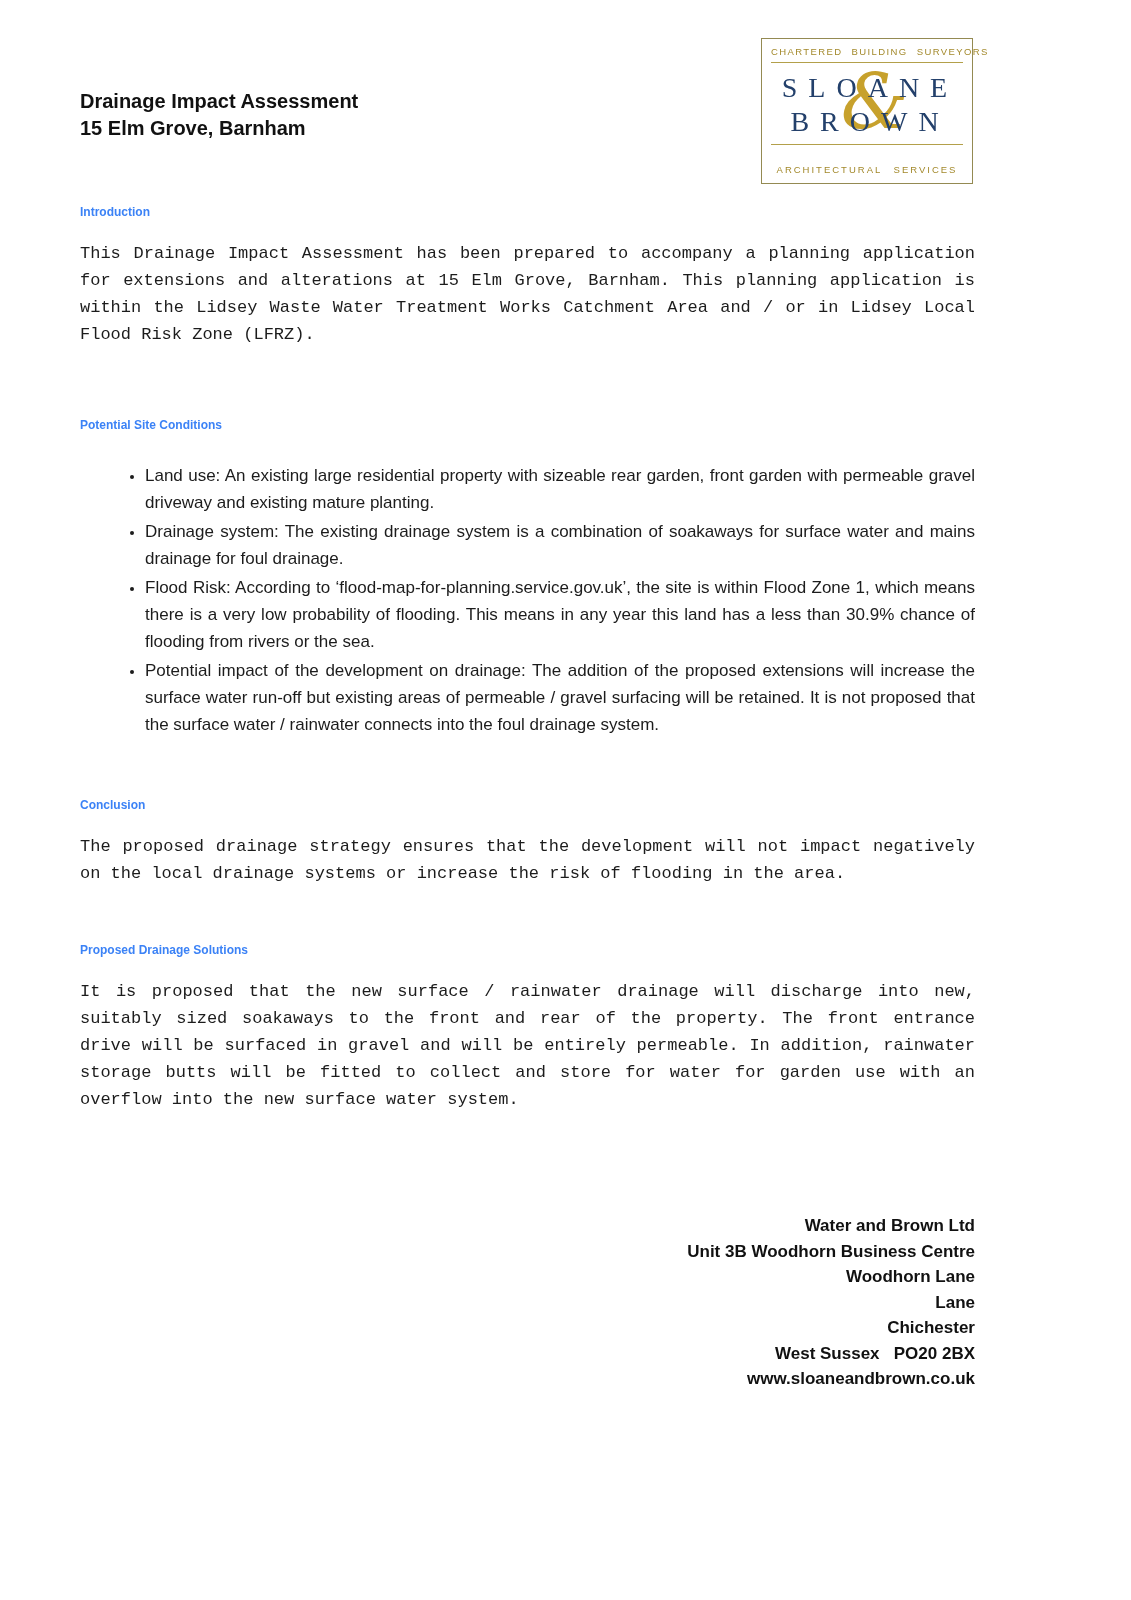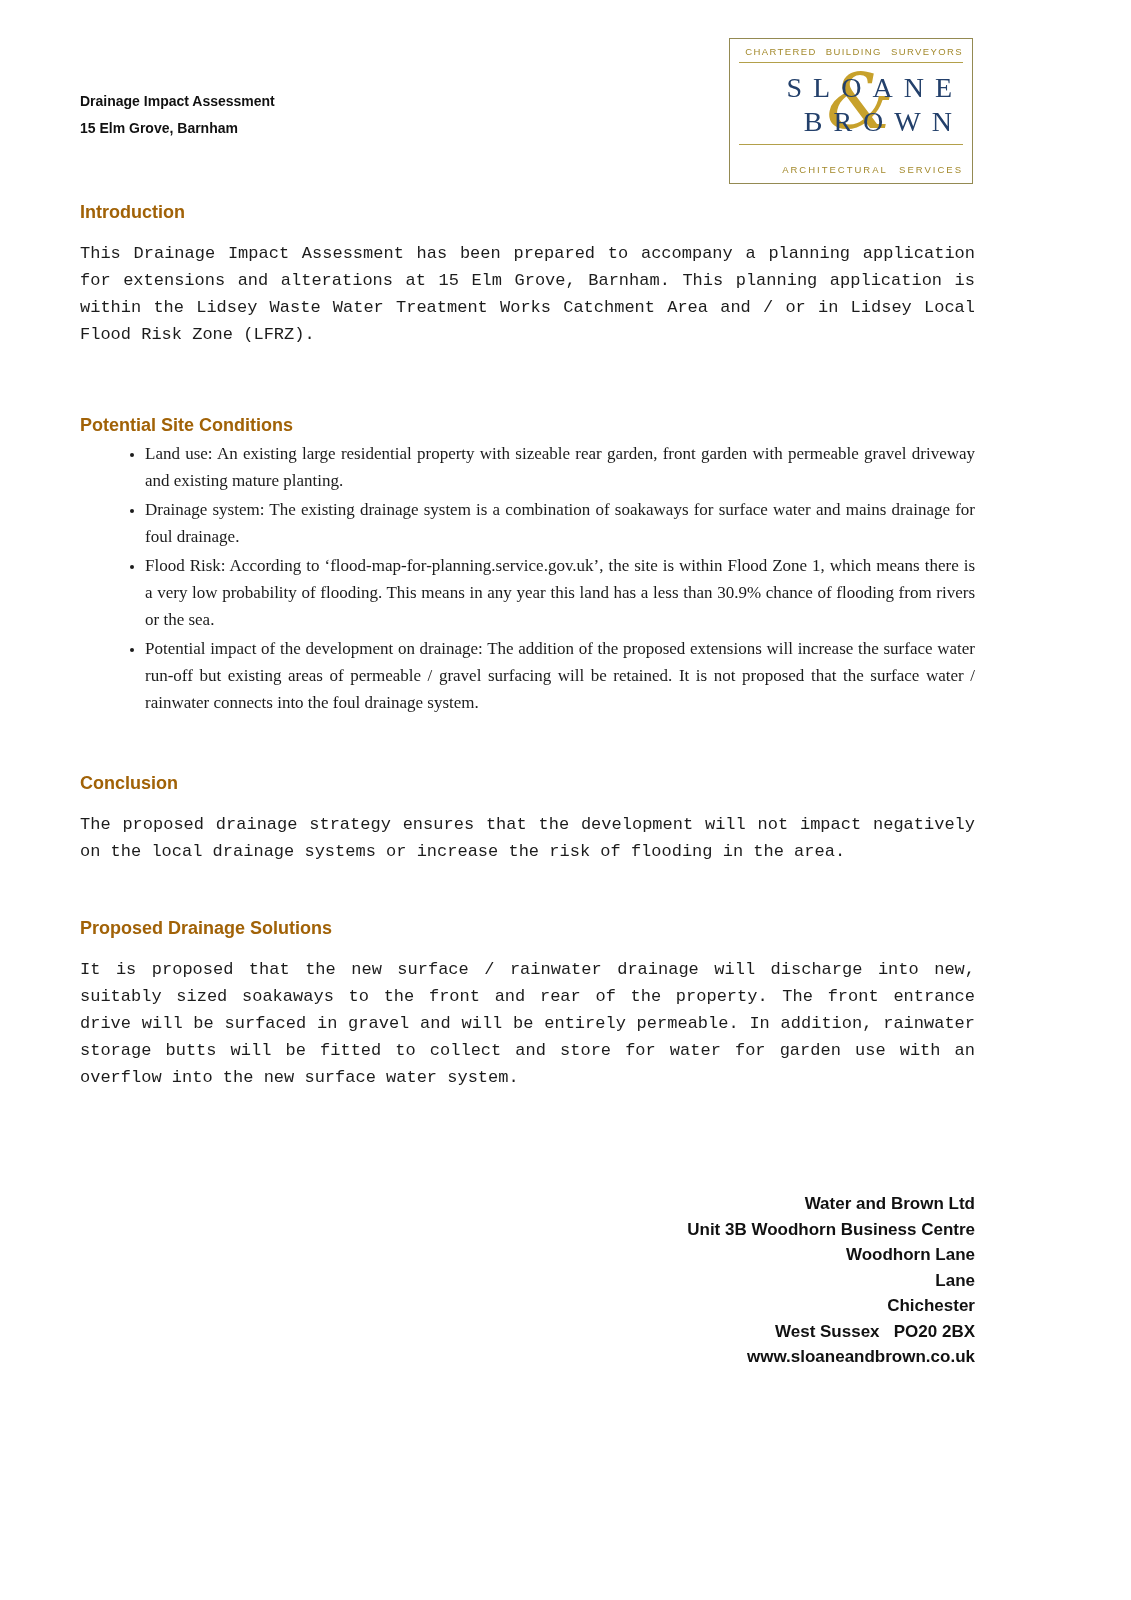--- a/index.html
+++ b/index.html
@@ -14,37 +14,37 @@
     width: 1131px;
     height: 1600px;
     background: #ffffff;
     padding: 0 156px 0 80px;
     overflow: hidden;
   }
 
   
   .titles { padding-top: 90px; }
   .doc-title, .doc-subtitle {
-    font-size: 14px;
+    font-size: 20px;
     font-weight: 700;
     color: #111;
     line-height: 22px;
   }
   .doc-subtitle { margin-top: 5px; }
 
   
   .logo {
     position: absolute;
     top: 38px;
     right: 158px;
-    width: 244px;
+    width: 212px;
     border: 1px solid #948a52;
     background: #fff;
     padding: 7px 9px 8px;
-    text-align: right;
+    text-align: center;
   }
   .logo-top {
     color: #a3892b;
     font-size: 9.5px;
     letter-spacing: 1.4px;
     word-spacing: 5px;
     padding-bottom: 5px;
     border-bottom: 1px solid #b3a04a;
     white-space: nowrap;
   }
@@ -77,43 +77,42 @@
     font-size: 9.5px;
     letter-spacing: 2px;
     word-spacing: 7px;
     padding-top: 19px;
     border-top: 1px solid #b3a04a;
     white-space: nowrap;
   }
 
   
   h2.sec-heading {
-    font-size: 18px;
+    font-size: 12px;
     font-weight: 700;
-    color: #a16207;
+    color: #3b82f6;
     line-height: 22px;
   }
   .sec p {
     margin-top: 17px;
     font-size: 17px;
     line-height: 27px;
     text-align: justify;
     color: #1c1c1c;
     font-family: Liberation Mono, monospace;
   }
   .sec-intro       { margin-top: 62px; }
   .sec-existing    { margin-top: 66px; }
   .sec-proposed    { margin-top: 52px; }
   .sec-conclusion  { margin-top: 56px; }
 
   .bullet-list {
-    margin-top: 4px;
+    margin-top: 26px;
     padding-left: 65px;
     list-style: disc outside;
-    font-family: Liberation Serif, serif;
   }
   .bullet-list li {
     font-size: 17px;
     line-height: 27px;
     text-align: justify;
     margin-bottom: 2px;
     color: #1c1c1c;
   }
   .bullet-list li::marker { font-size: 14px; }
 

